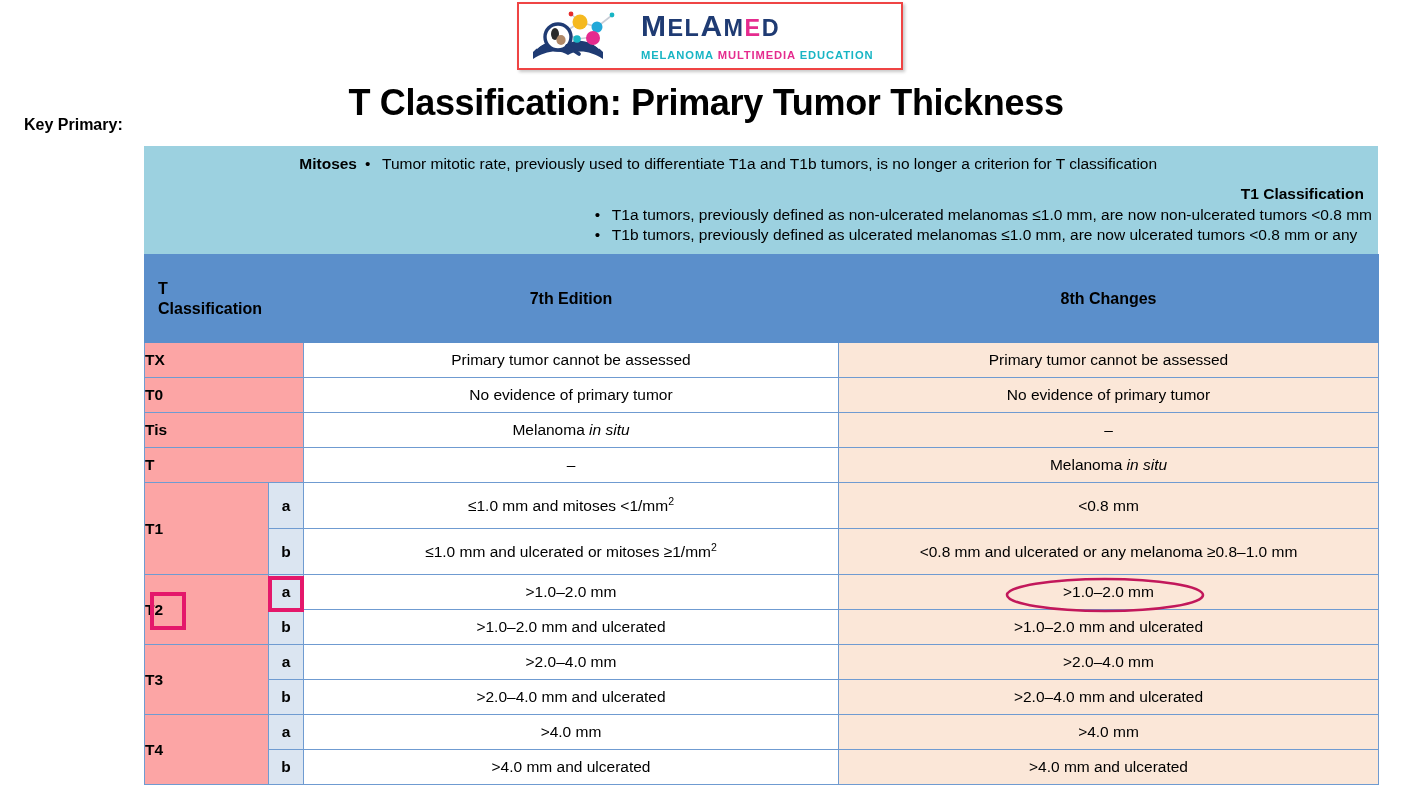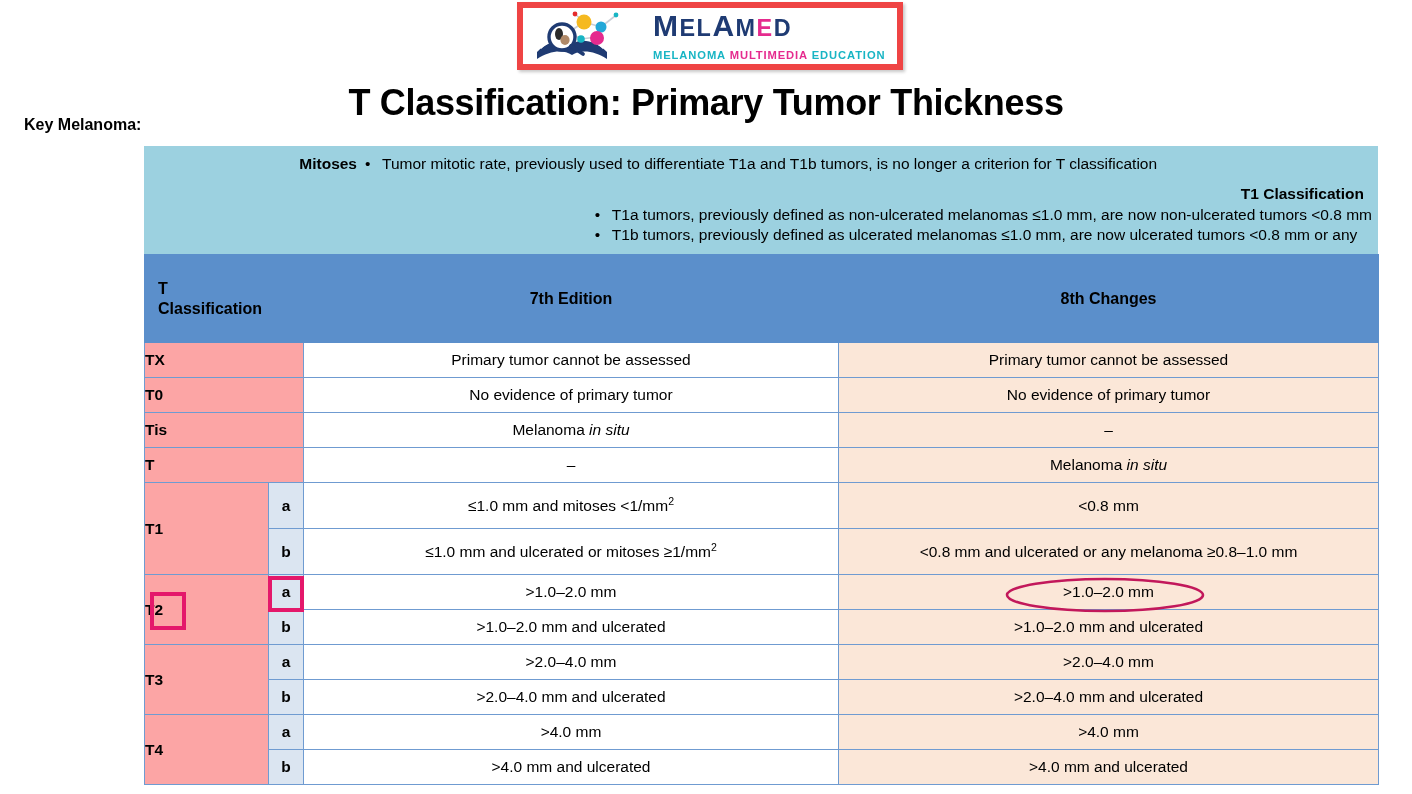--- a/index.html
+++ b/index.html
@@ -17,25 +17,24 @@
     height: 794px;
     background: #ffffff;
   }
 
   
   .logo-box {
     position: absolute;
     left: 517px; top: 2px;
     width: 386px; height: 68px;
     background: #ffffff;
-    border: 6px solid #ef4444;
+    border: 2px solid #ef4444;
     box-shadow: 2px 2px 3px rgba(0,0,0,0.22);
     display: flex;
     align-items: center;
-    gap: 8px;
   }
   .logo-mark { width: 112px; height: 60px; margin-left: 6px; flex: none; }
   .logo-text { margin-left: 4px; line-height: 1; }
   .logo-word {
     font-size: 30px;
     font-weight: bold;
     letter-spacing: 1.5px;
     color: #1f3b73;
   }
   .logo-word .e-pink { color: #e52b8e; }
@@ -208,21 +207,21 @@
       <div class="logo-word">M<span style="font-size:0.78em">EL</span>A<span style="font-size:0.78em">M</span><span class="e-pink" style="font-size:0.78em">E</span><span style="font-size:0.78em">D</span></div>
       <div class="logo-sub">
         <span class="sub-a">MELANOMA</span>
         <span class="sub-b">MULTIMEDIA</span>
         <span class="sub-c">EDUCATION</span>
       </div>
     </div>
   </div>
 
   <div class="page-title">T Classification: Primary Tumor Thickness</div>
-  <div class="key-changes-label">Key Melanoma:</div>
+  <div class="key-changes-label">Key Primary:</div>
 
   <div class="info-panel">
 
     <div class="info-row">
       <div class="info-term">Mitoses</div>
       <div class="info-bullets">
         <div class="info-bullet">
           <span class="bullet-dot">•</span>
           <span class="bullet-text">Tumor mitotic rate, previously used to differentiate T1a and T1b tumors, is no longer a criterion for T classification</span>
         </div>

